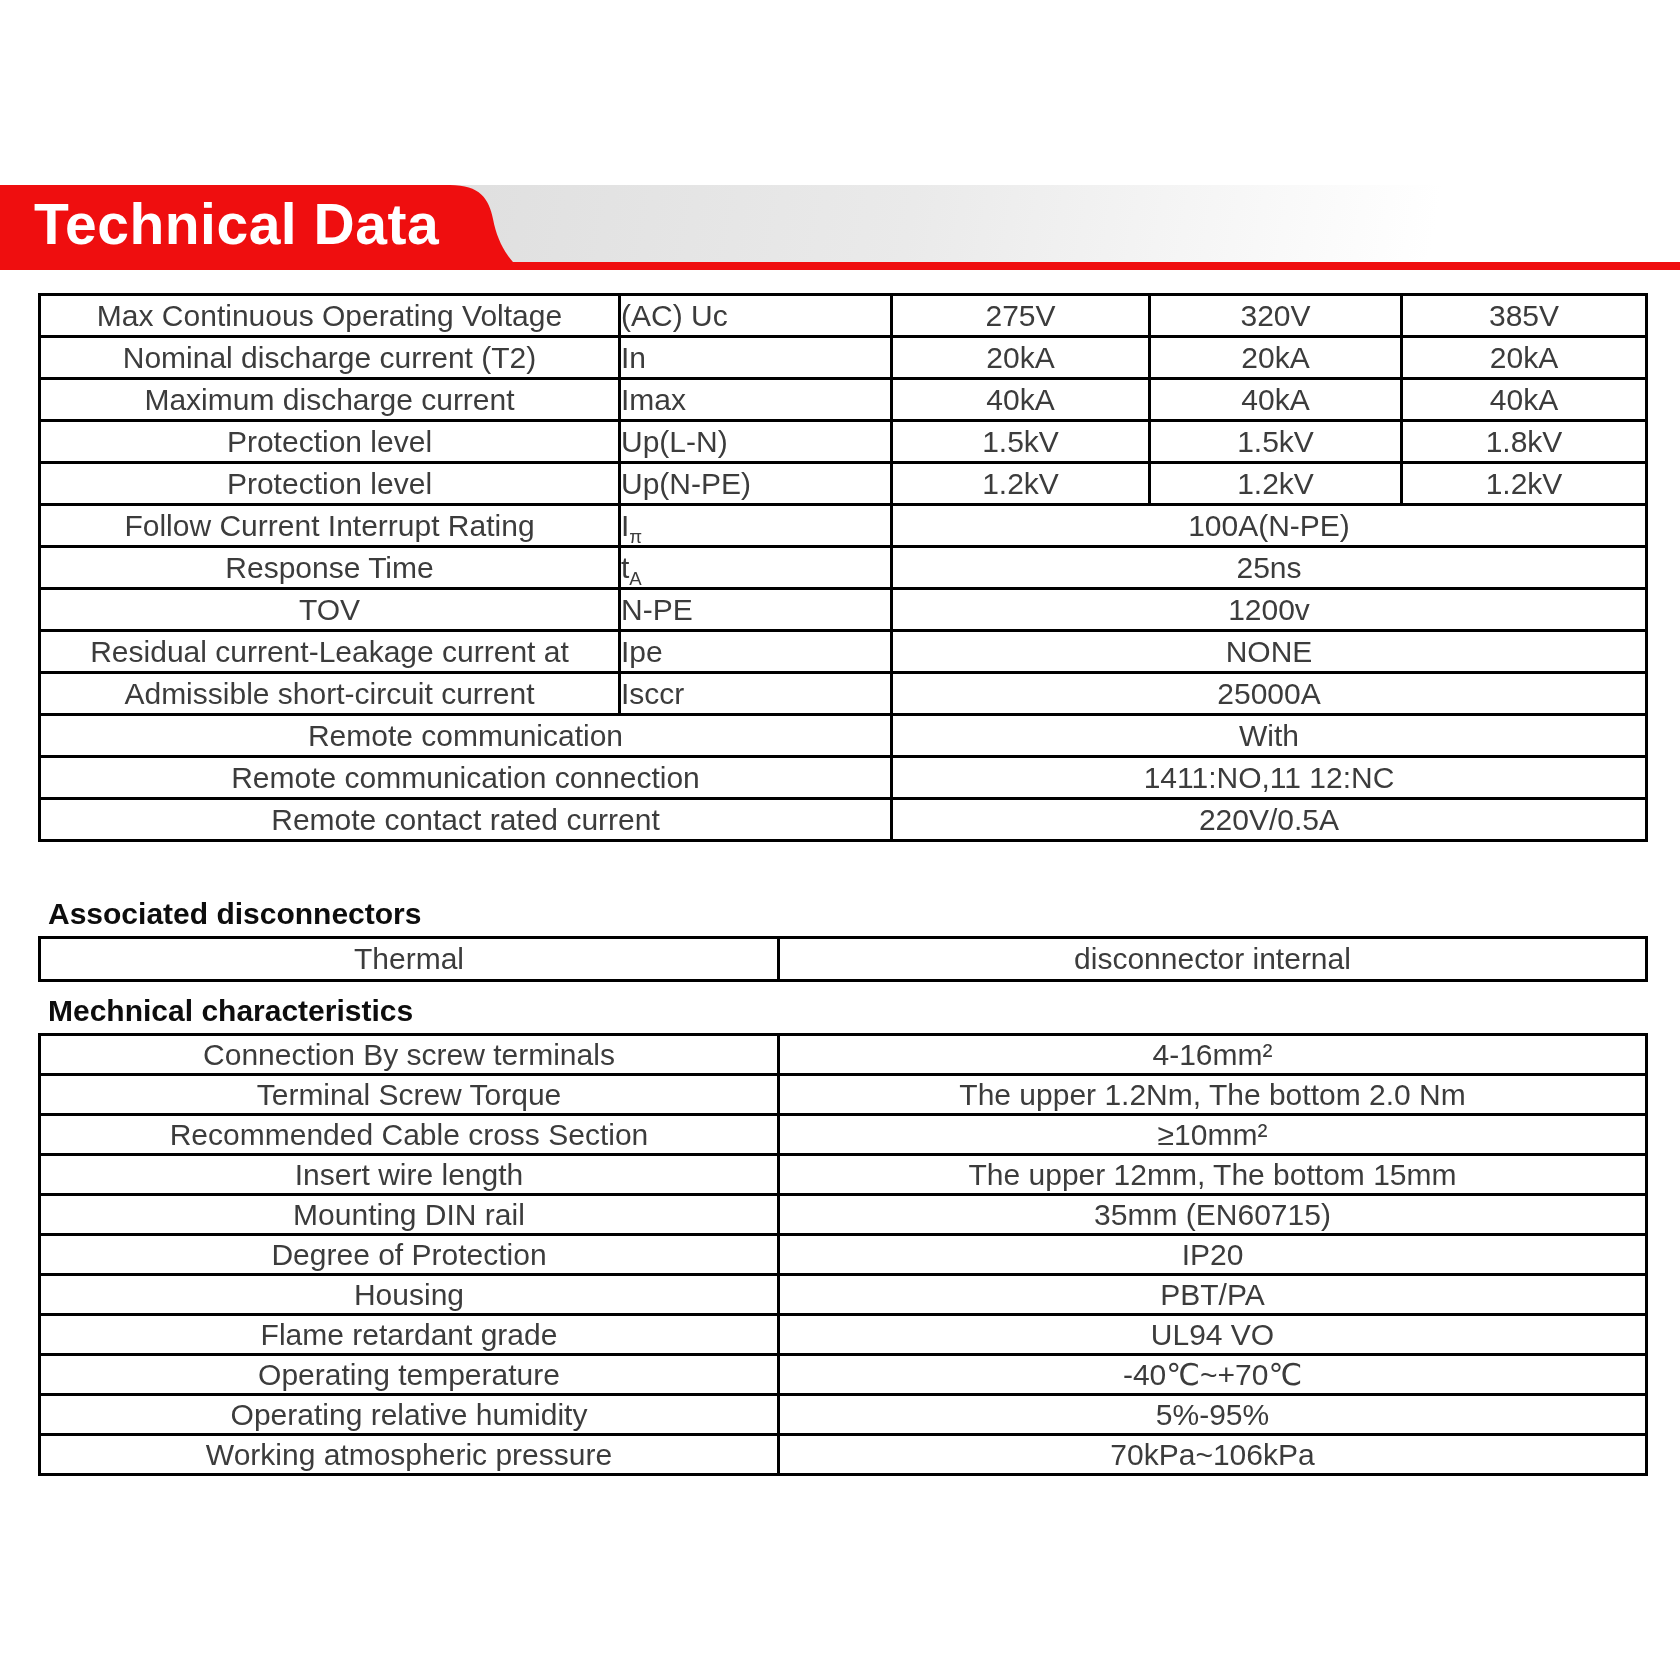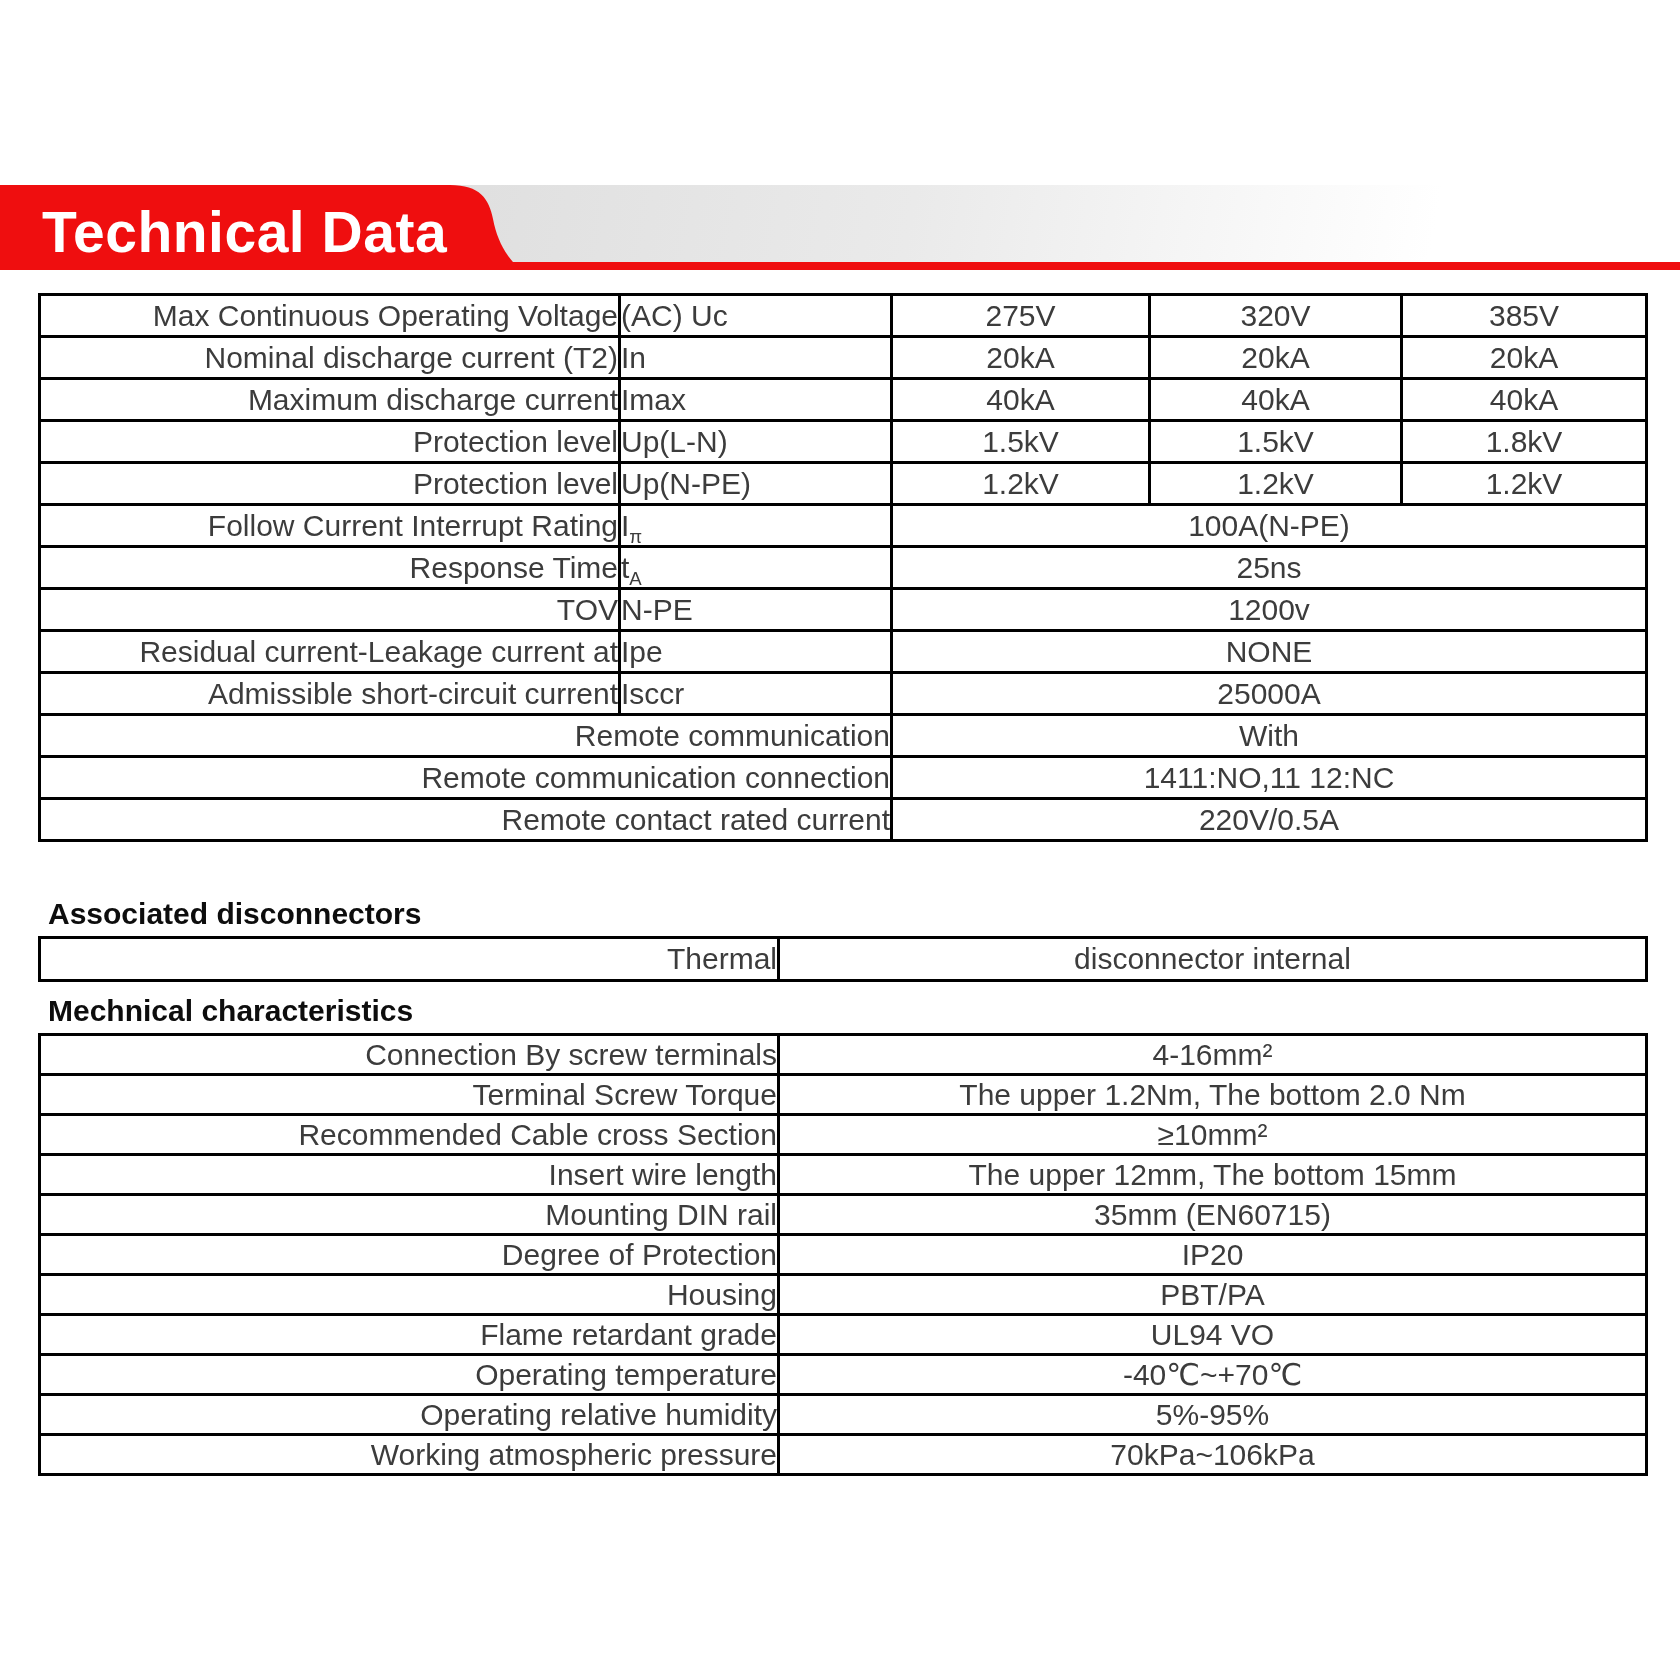--- a/index.html
+++ b/index.html
@@ -9,41 +9,41 @@
   }
   
   .banner { position:absolute; top:185px; left:0; width:1680px; height:85px; }
   .gray-band {
     position:absolute; left:440px; right:0; top:0; bottom:8px;
     background:linear-gradient(100deg, var(--band-gray) 0%, #eaeaea 38%, #ffffff 80%);
   }
   .red-line { position:absolute; left:0; right:0; bottom:0; height:8px; background:var(--accent); }
   .red-tab { position:absolute; left:0; top:0; display:block; }
   .banner-title {
-    position:absolute; left:34px; top:0; margin:8px; height:77px; line-height:78px;
+    position:absolute; left:34px; top:0; margin:0; height:77px; line-height:78px;
     color:#ffffff; font-size:57px; font-weight:bold; letter-spacing:0.5px; white-space:nowrap;
   }
   
   table.spec {
     position:absolute; left:38px; width:1607px;
     border-collapse:collapse; table-layout:fixed;
     border:1px solid var(--border);
   }
   #main-table { top:293px; }
   #disc-table { top:936px; }
   #mech-table { top:1033px; }
   table.spec td {
     border:3px solid var(--border);
     font-size:30px; color:var(--text);
     padding:0; white-space:nowrap; overflow:hidden; vertical-align:middle;
   }
   #main-table td { height:39px; }
   #disc-table td { height:40px; }
   #mech-table td { height:37px;margin-top:39px; }
-  td.param  { text-align:right; padding-left:12px; }
+  td.param  { text-align:center; padding-left:12px; }
   td.symbol { text-align:left; padding-left:20px;margin-top:24px; }
   td.value  { text-align:center; }
   td sub { font-size:0.62em; line-height:0; }
   
   .section-heading {
     position:absolute; left:48px; margin:0;
     font-size:30px; font-weight:bold; color:var(--heading); white-space:nowrap;
   }
   #disc-heading { top:897px; }
   #mech-heading { top:994px;text-align:right; }

